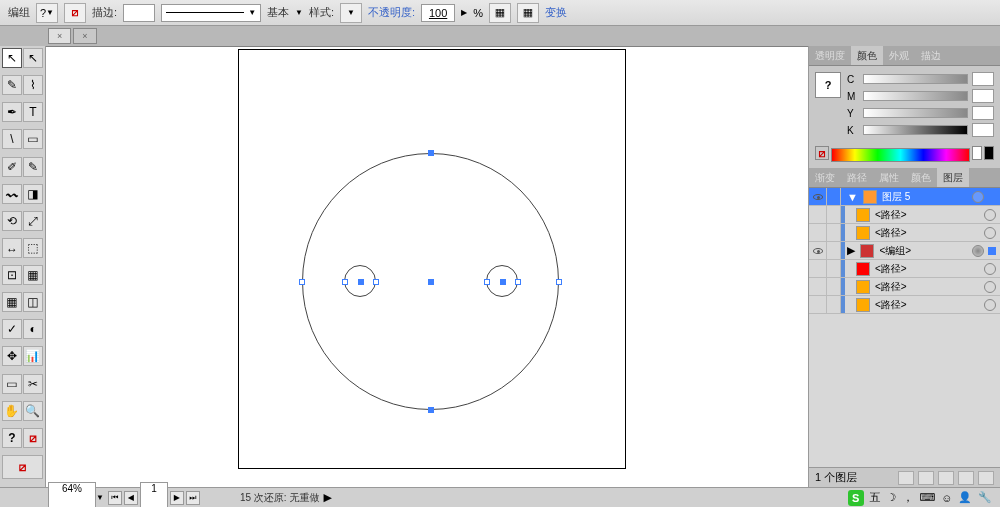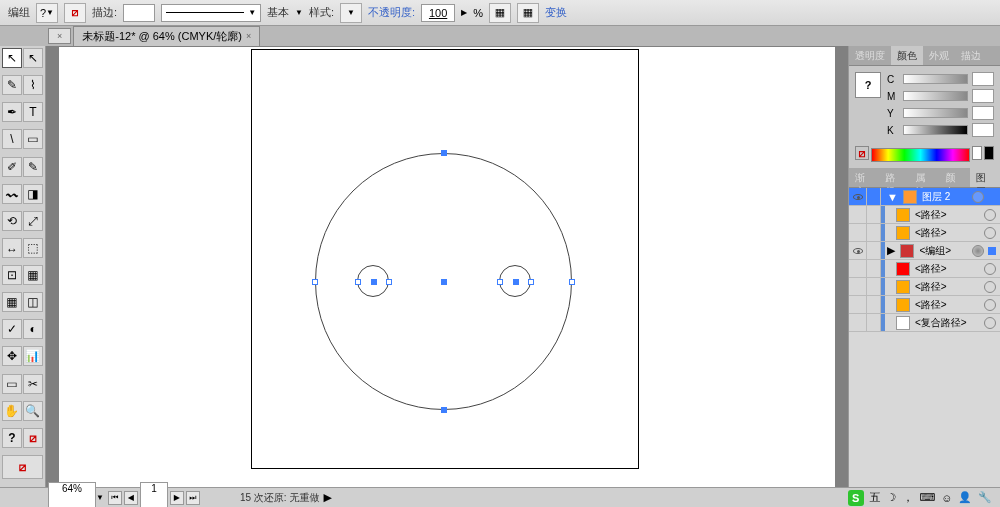--- a/index.html
+++ b/index.html
@@ -32,21 +32,21 @@
     .canvas-area { flex: 1; background: #808080; overflow: hidden; position: relative; display: flex; justify-content: center; align-items: center; }
     .canvas-doc { width: 776px; height: 440px; background: #fff; position: relative; }
     .artboard { position: absolute; left: 192px; top: 2px; width: 388px; height: 420px; border: 1px solid #000; }
     .big-circle { position: absolute; left: 256px; top: 106px; width: 257px; height: 257px; border: 1px solid #444; border-radius: 50%; }
     .eye-left { position: absolute; left: 298px; top: 218px; width: 32px; height: 32px; border: 1px solid #444; border-radius: 50%; }
     .eye-right { position: absolute; left: 440px; top: 218px; width: 32px; height: 32px; border: 1px solid #444; border-radius: 50%; }
     .anchor { position: absolute; width: 6px; height: 6px; background: #3d7fff; }
     .anchor-outline { position: absolute; width: 6px; height: 6px; border: 1px solid #3d7fff; background: #fff; }
     
     
-    .right-panels { width: 152px; background: #d0d0d0; border-left: 1px solid #999; display: flex; flex-direction: column; }
+    .right-panels { width: 192px; background: #d0d0d0; border-left: 1px solid #999; display: flex; flex-direction: column; }
     .panel-tabs { height: 20px; background: #a8a8a8; display: flex; border-bottom: 1px solid #888; }
     .panel-tab { padding: 3px 6px; font-size: 10px; color: #ddd; cursor: pointer; }
     .panel-tab.active { background: #c8c8c8; color: #333; }
     
     .color-panel { padding: 6px; background: #c8c8c8; }
     .cmyk-row { display: flex; align-items: center; gap: 4px; margin-bottom: 3px; }
     .cmyk-label { width: 12px; font-size: 10px; }
     .cmyk-slider { flex: 1; height: 10px; background: linear-gradient(to right, #fff, #888); border: 1px solid #999; }
     .cmyk-val { width: 22px; height: 14px; border: 1px solid #999; background: #fff; font-size: 9px; text-align: center; }
     .spectrum { height: 14px; background: linear-gradient(to right, #f00, #ff0, #0f0, #0ff, #00f, #f0f, #f00); margin-top: 4px; border: 1px solid #888; }
@@ -108,21 +108,20 @@
   <div class="tool-btn">▦</div>
   <div class="tool-btn">▦</div>
   <span class="tool-label blue-text">变换</span>
 </div>
 
 <div class="doc-tabs">
   <div class="doc-tab">
     <span class="close-x">×</span>
   </div>
   <div class="doc-tab" style="background:#c8c8c8">
-    <span>未标题-12* @ 64% (CMYK/轮廓)</span>
     <span class="close-x">×</span>
   </div>
 </div>
 
 <div class="main-area">
 
   <div class="toolbox">
     <div class="tool active">↖</div>
     <div class="tool">↖</div>
     <div class="tool">✎</div>
@@ -229,21 +228,21 @@
     <div class="layers-panel">
       <div class="layers-list">
         <div class="layer-row selected">
           <div class="vis-col">
               <div class="eye-icon"></div>
             </div>
           <div class="lock-col"></div>
           <div class="layer-col-mark" style="background:#3d7fff"></div>
           <span style="padding:0 2px">▼</span>
           <div class="layer-thumb" style="background:#ff9933"></div>
-          <span class="layer-name">图层 2</span>
+          <span class="layer-name">图层 5</span>
           <div class="layer-target" style="background:#6699ff"></div>
           <div style="width:8px;height:8px;background:#3d7fff;margin-right:4px"></div>
         </div>
         <div class="layer-row">
             <div class="vis-col"></div>
             <div class="lock-col"></div>
             <div class="layer-col-mark" style="background:#5b8dd8"></div>
             <div class="layer-indent"></div>
             <div class="layer-thumb" style="background:#ffaa00"></div>
             <span class="layer-name">&lt;路径&gt;</span>
@@ -290,29 +289,29 @@
           </div>
         <div class="layer-row">
             <div class="vis-col"></div>
             <div class="lock-col"></div>
             <div class="layer-col-mark" style="background:#5b8dd8"></div>
             <div class="layer-indent"></div>
             <div class="layer-thumb" style="background:#ffaa00"></div>
             <span class="layer-name">&lt;路径&gt;</span>
             <div class="layer-target"></div>
           </div>
-        <div class="layer-row">
-            <div class="vis-col"></div>
-            <div class="lock-col"></div>
-            <div class="layer-col-mark" style="background:#5b8dd8"></div>
-            <div class="layer-indent"></div>
-            <div class="layer-thumb" style="background:#fff"></div>
-            <span class="layer-name">&lt;复合路径&gt;</span>
-            <div class="layer-target"></div>
-          </div>
+      </div>
+      <div class="layer-count-bar">
+        <span>1 个图层</span>
+        <div style="flex:1"></div>
+        <div class="mini-btn"></div>
+        <div class="mini-btn"></div>
+        <div class="mini-btn"></div>
+        <div class="mini-btn"></div>
+        <div class="mini-btn"></div>
       </div>
     </div>
   </div>
 </div>
 
 <div class="bottom-bar">
   <div class="zoom-box">64%</div>
   <span class="arrow-down">▼</span>
   <div class="page-nav">
     <div class="nav-btn">⏮</div>

